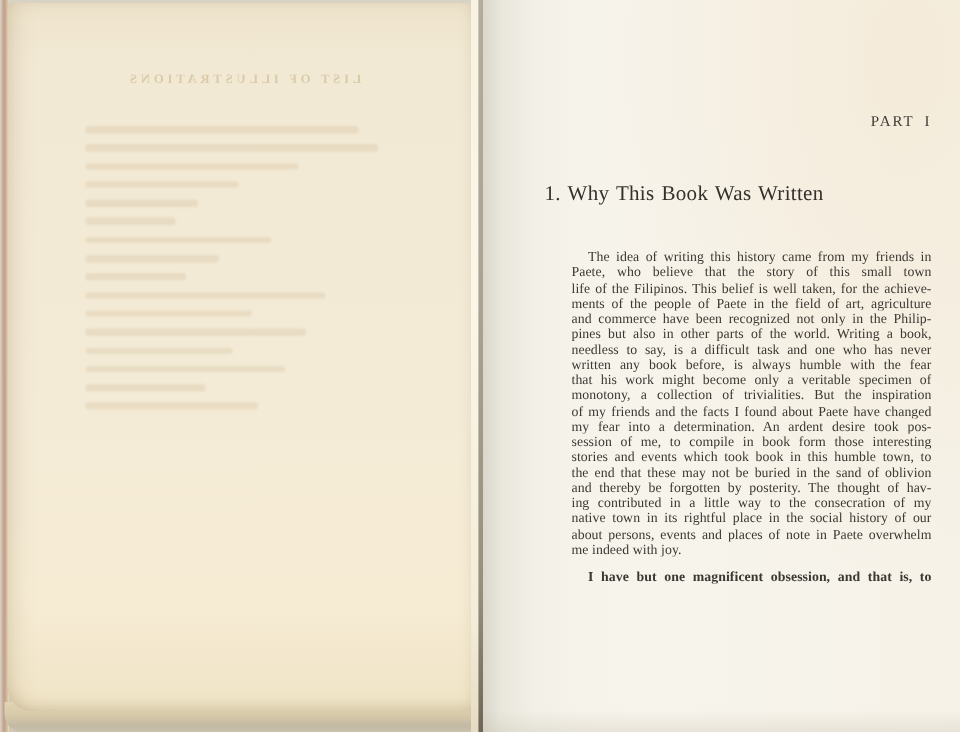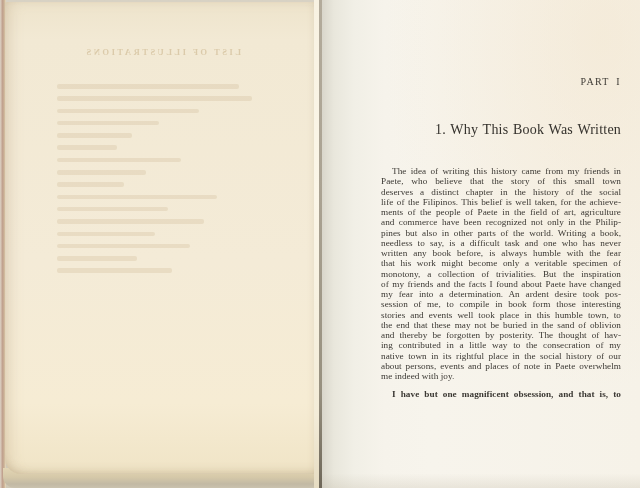--- a/index.html
+++ b/index.html
@@ -58,21 +58,21 @@
     position:absolute;inset:0;pointer-events:none;
     background:radial-gradient(ellipse at 88% 8%,rgba(242,226,199,.45),rgba(242,226,199,0) 55%),
                linear-gradient(0deg,rgba(190,182,164,.25) 0%,rgba(190,182,164,0) 3%);
   }
   .part-heading{
     position:absolute;top:76px;left:41px;width:258px;text-align:right;
     font-size:10px;font-weight:normal;letter-spacing:1.3px;color:#3e3b35;
     word-spacing:3px;
   }
   .chapter-heading{
-    position:absolute;top:122px;left:41px;width:258px;text-align:right;
+    position:absolute;top:122px;left:41px;width:258px;text-align:left;
     font-size:14px;font-weight:500;color:#34312c;letter-spacing:.2px;
     word-spacing:1px;
   }
   .body-text{
     position:absolute;top:166px;left:41px;width:258px;
     font-size:9.2px;color:#3b3833;letter-spacing:.05px;
   }
   .para{margin:0;}
   .para + .para{margin-top:7.5px;font-weight:bold;}
   .line{
@@ -123,33 +123,32 @@
     <div class="tint"></div>
 
     <div class="part-heading">PART I</div>
 
     <div class="chapter-heading">1.  Why This Book Was Written</div>
 
     <div class="body-text">
       <div class="para">
           <div class="line indent">The idea of writing this history came from my friends in</div>
           <div class="line">Paete, who believe that the story of this small town</div>
-          <div class="line">deserves a distinct chapter in the history of the social</div>
           <div class="line">life of the Filipinos. This belief is well taken, for the achieve-</div>
           <div class="line">ments of the people of Paete in the field of art, agriculture</div>
           <div class="line">and commerce have been recognized not only in the Philip-</div>
           <div class="line">pines but also in other parts of the world. Writing a book,</div>
           <div class="line">needless to say, is a difficult task and one who has never</div>
           <div class="line">written any book before, is always humble with the fear</div>
           <div class="line">that his work might become only a veritable specimen of</div>
           <div class="line">monotony, a collection of trivialities. But the inspiration</div>
           <div class="line">of my friends and the facts I found about Paete have changed</div>
           <div class="line">my fear into a determination. An ardent desire took pos-</div>
           <div class="line">session of me, to compile in book form those interesting</div>
-          <div class="line">stories and events well took place in this humble town, to</div>
+          <div class="line">stories and events which took book in this humble town, to</div>
           <div class="line">the end that these may not be buried in the sand of oblivion</div>
           <div class="line">and thereby be forgotten by posterity. The thought of hav-</div>
           <div class="line">ing contributed in a little way to the consecration of my</div>
           <div class="line">native town in its rightful place in the social history of our</div>
           <div class="line">about persons, events and places of note in Paete overwhelm</div>
           <div class="line endline">me indeed with joy.</div>
         </div>
       <div class="para">
           <div class="line indent">I have but one magnificent obsession, and that is, to</div>
         </div>

